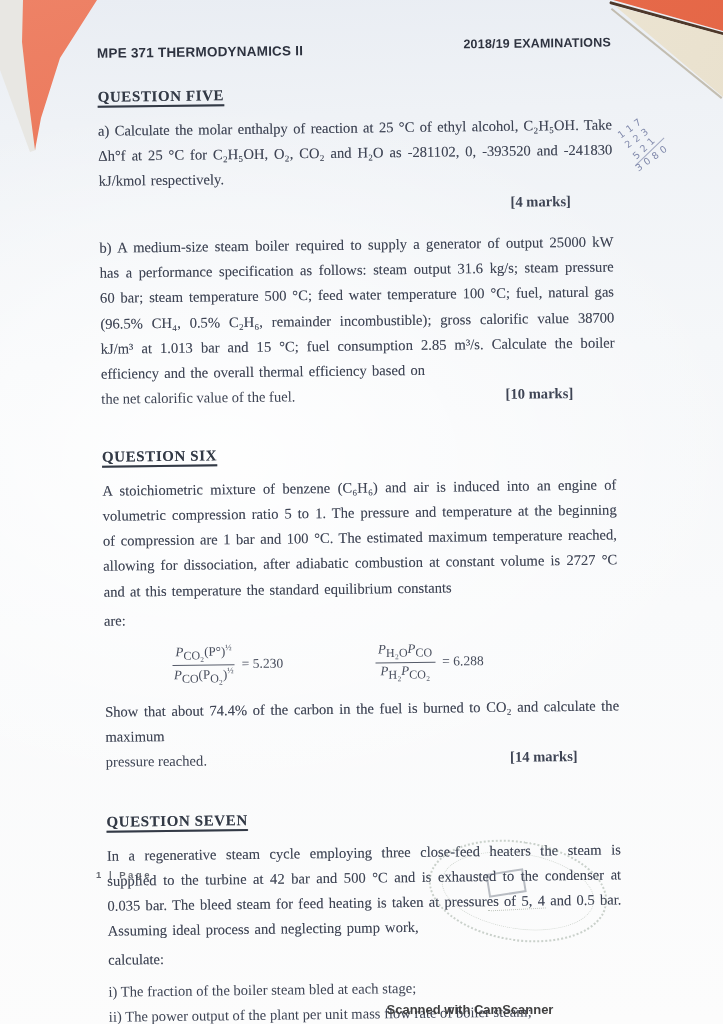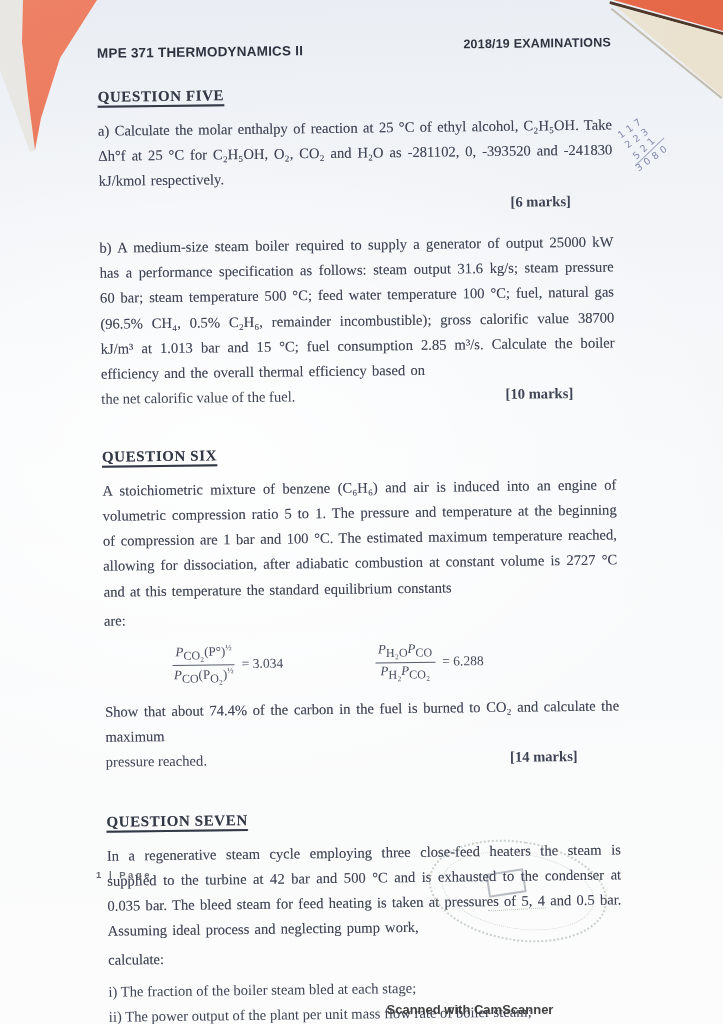--- a/index.html
+++ b/index.html
@@ -91,39 +91,39 @@
   <div class="content">
 
     <div class="hdr">
       <span class="course">MPE 371 THERMODYNAMICS II</span>
       <span class="session">2018/19 EXAMINATIONS</span>
     </div>
 
     <h3 class="qtitle">QUESTION FIVE</h3>
     <p class="para">a)  Calculate the molar enthalpy of reaction at 25 °C of ethyl alcohol, C₂H₅OH. Take Δh°f at 25 °C for C₂H₅OH, O₂, CO₂ and H₂O as -281102, 0, -393520 and -241830 kJ/kmol respectively.</p>
     <div class="marksrow right-only">
-      <span class="marks">[6 marks]</span>
+      <span class="marks">[4 marks]</span>
     </div>
     <p class="para" style="margin-top:16px">b) A medium-size steam boiler required to supply a generator of output 25000 kW has a performance specification as follows: steam output 31.6 kg/s; steam pressure 60 bar; steam temperature 500 °C; feed water temperature 100 °C; fuel, natural gas (96.5% CH₄, 0.5% C₂H₆, remainder incombustible); gross calorific value 38700 kJ/m³ at 1.013 bar and 15 °C; fuel consumption 2.85 m³/s. Calculate the boiler efficiency and the overall thermal efficiency based on</p>
     <div class="marksrow">
       <span>the net calorific value of the fuel.</span>
       <span class="marks">[10 marks]</span>
     </div>
 
     <h3 class="qtitle" style="margin-top:36px">QUESTION SIX</h3>
     <p class="para">A stoichiometric mixture of benzene (C₆H₆) and air is induced into an engine of volumetric compression ratio 5 to 1. The pressure and temperature at the beginning of compression are 1 bar and 100 °C. The estimated maximum temperature reached, allowing for dissociation, after adiabatic combustion at constant volume is 2727 °C and at this temperature the standard equilibrium constants</p>
     <p class="para tight">are:</p>
 
     <div class="eqrow">
       <span class="eq">
         <span class="frac">
           <span class="num"><i>P</i><sub>CO₂</sub><span>(P°)</span><sup>½</sup></span>
           <span class="den"><i>P</i><sub>CO</sub><span>(P</span><sub>O₂</sub><span>)</span><sup>½</sup></span>
         </span>
-        <span class="eqval">= 3.034</span>
+        <span class="eqval">= 5.230</span>
       </span>
       <span class="eq">
         <span class="frac">
           <span class="num"><i>P</i><sub>H₂O</sub><i>P</i><sub>CO</sub></span>
           <span class="den"><i>P</i><sub>H₂</sub><i>P</i><sub>CO₂</sub></span>
         </span>
         <span class="eqval">= 6.288</span>
       </span>
     </div>
 

